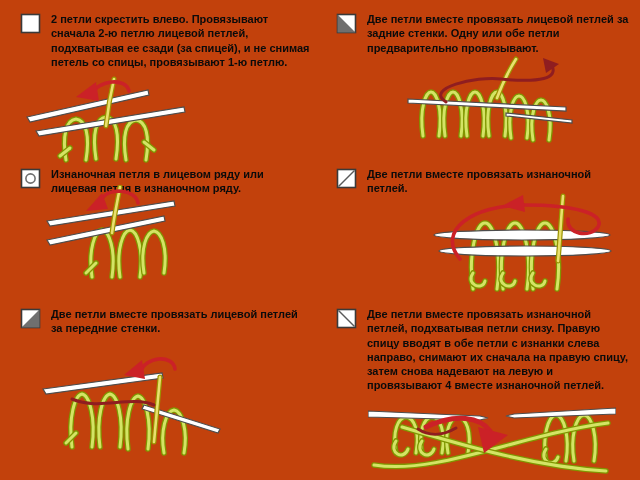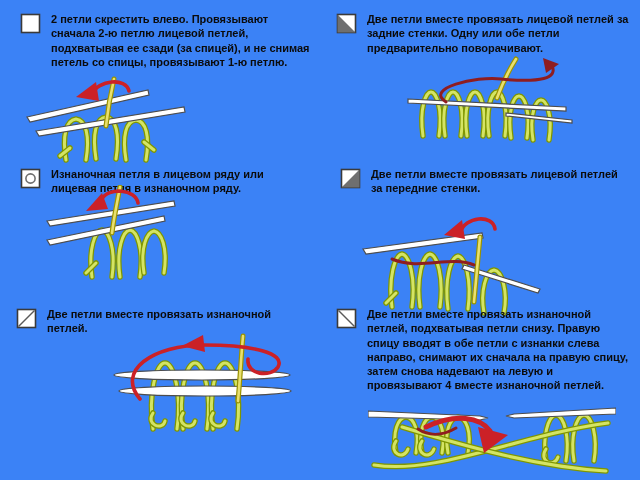--- a/index.html
+++ b/index.html
@@ -1,19 +1,19 @@
 <!DOCTYPE html>
 <html><head>
 <meta charset="utf-8">
 <style>
   html,body{margin:0;padding:0;background:#fff;}
   .page{
     position:relative;
     width:640px;height:480px;
-    background:#3b82f6;
+    background:#c2410c;
     font-family:"Liberation Sans", sans-serif;
     color:#0b0b0b;
     overflow:hidden;
     display:grid;
     grid-template-columns:320px 320px;
     grid-template-rows:155px 140px 185px;
   }
   .cell{position:relative;padding:12px 8px 0 20px;box-sizing:border-box;}
   .cell.right{padding-left:16px;}
   .head{display:flex;align-items:flex-start;gap:10px;}
@@ -75,21 +75,21 @@
   </div>
 
   <div class="cell right">
     <div class="head">
       <span class="sym">
         <svg viewBox="0 0 21 21">
             <rect class="symrect" x="1.5" y="1.5" width="18" height="18"></rect>
             <polygon class="symgray" points="1.5,1.5 1.5,19.5 19.5,19.5"></polygon>
           </svg>
       </span>
-      <p class="txt">Две петли вместе провязать лицевой петлей за задние стенки. Одну или обе петли предварительно поворачивают.</p>
+      <p class="txt">Две петли вместе провязать лицевой петлей за задние стенки. Одну или обе петли предварительно провязывают.</p>
     </div>
     <div class="illus" style="left:86px;top:56px;">
       <svg width="168" height="92" viewBox="0 0 168 92">
         <path class="yo" d="M17,80 C13,52 20,36 25,36 C30,36 37,52 33,80"></path>
           <path class="yi" d="M17,80 C13,52 20,36 25,36 C30,36 37,52 33,80"></path>
         <path class="yo" d="M39,80 C35,52 42,36 47,36 C52,36 59,52 55,80"></path>
           <path class="yi" d="M39,80 C35,52 42,36 47,36 C52,36 59,52 55,80"></path>
         <path class="yo" d="M61,80 C57,52 64,36 69,36 C74,36 81,52 77,80"></path>
           <path class="yi" d="M61,80 C57,52 64,36 69,36 C74,36 81,52 77,80"></path>
         <path class="yo" d="M83,80 C79,52 86,36 91,36 C96,36 103,52 99,80"></path>
@@ -131,53 +131,20 @@
         <polygon class="needle" points="1,36 128,16 129,21 4,41"></polygon>
         <polygon class="needle" points="1,55 118,31 119,36 4,60"></polygon>
         <path class="syo" d="M74,2 C71,18 68,32 66,48"></path>
           <path class="syi" d="M74,2 C71,18 68,32 66,48"></path>
         <path class="arr" d="M92,18 C90,4 62,2 56,14"></path>
         <polygon class="ah" points="40,26 56,8 62,24"></polygon>
       </svg>
     </div>
   </div>
 
-  <div class="cell">
-    <div class="head">
-      <span class="sym">
-        <svg viewBox="0 0 21 21">
-            <rect class="symrect" x="1.5" y="1.5" width="18" height="18"></rect>
-            <polygon class="symgray" points="1.5,19.5 19.5,19.5 19.5,1.5"></polygon>
-          </svg>
-      </span>
-      <p class="txt">Две петли вместе провязать лицевой петлей за передние стенки.</p>
-    </div>
-    <div class="illus" style="left:42px;top:52px;">
-      <svg width="182" height="112" viewBox="0 0 182 112">
-        <path class="yo" d="M30,100 C26,70 33,48 40,47 C47,48 54,70 50,100"></path>
-          <path class="yi" d="M30,100 C26,70 33,48 40,47 C47,48 54,70 50,100"></path>
-        <path class="yo" d="M58,100 C54,70 61,48 68,47 C75,48 82,70 78,100"></path>
-          <path class="yi" d="M58,100 C54,70 61,48 68,47 C75,48 82,70 78,100"></path>
-        <path class="yo" d="M86,102 C82,72 89,50 96,49 C103,50 110,72 106,102"></path>
-          <path class="yi" d="M86,102 C82,72 89,50 96,49 C103,50 110,72 106,102"></path>
-        <path class="yo" d="M122,106 C118,84 124,64 132,63 C140,64 146,84 142,106"></path>
-          <path class="yi" d="M122,106 C118,84 124,64 132,63 C140,64 146,84 142,106"></path>
-        <path class="yo" d="M34,86 L24,96"></path>
-          <path class="yi" d="M34,86 L24,96"></path>
-        <polygon class="needle" points="1,42 120,26 121,31 4,47"></polygon>
-        <polygon class="needle" points="102,58 178,82 176,86 100,62"></polygon>
-        <path class="syo" d="M118,30 C116,52 114,74 112,95"></path>
-          <path class="syi" d="M118,30 C116,52 114,74 112,95"></path>
-        <path class="arrd" d="M30,52 C58,64 88,48 112,58"></path>
-        <path class="arr" d="M98,26 C103,9 131,7 133,22"></path>
-        <polygon class="ah" points="100,13 82,28 103,32"></polygon>
-      </svg>
-    </div>
-  </div>
-
   <div class="cell right">
     <div class="head">
       <span class="sym">
         <svg viewBox="0 0 21 21">
             <rect class="symrect" x="1.5" y="1.5" width="18" height="18"></rect>
             <line class="symline" x1="2.5" y1="18.5" x2="18.5" y2="2.5"></line>
           </svg>
       </span>
       <p class="txt">Две петли вместе провязать изнаночной петлей.</p>
     </div>
@@ -194,20 +161,53 @@
         <path class="yo" d="M73,80 C65,92 83,98 85,88"></path>
           <path class="yi" d="M73,80 C65,92 83,98 85,88"></path>
         <path class="yo" d="M103,80 C95,92 113,98 115,88"></path>
           <path class="yi" d="M103,80 C95,92 113,98 115,88"></path>
         <ellipse class="needle" cx="92" cy="42" rx="88" ry="5"></ellipse>
         <ellipse class="needle" cx="95" cy="58" rx="86" ry="5"></ellipse>
         <path class="syo" d="M133,3 C131,25 130,48 128,68"></path>
           <path class="syi" d="M133,3 C131,25 130,48 128,68"></path>
         <path class="arr" d="M30,66 C6,38 42,12 95,12 C142,12 176,20 168,34 C161,45 136,42 138,26"></path>
         <polygon class="ah" points="93,2 72,13 95,19"></polygon>
+      </svg>
+    </div>
+  </div>
+
+  <div class="cell">
+    <div class="head">
+      <span class="sym">
+        <svg viewBox="0 0 21 21">
+            <rect class="symrect" x="1.5" y="1.5" width="18" height="18"></rect>
+            <polygon class="symgray" points="1.5,19.5 19.5,19.5 19.5,1.5"></polygon>
+          </svg>
+      </span>
+      <p class="txt">Две петли вместе провязать лицевой петлей за передние стенки.</p>
+    </div>
+    <div class="illus" style="left:42px;top:52px;">
+      <svg width="182" height="112" viewBox="0 0 182 112">
+        <path class="yo" d="M30,100 C26,70 33,48 40,47 C47,48 54,70 50,100"></path>
+          <path class="yi" d="M30,100 C26,70 33,48 40,47 C47,48 54,70 50,100"></path>
+        <path class="yo" d="M58,100 C54,70 61,48 68,47 C75,48 82,70 78,100"></path>
+          <path class="yi" d="M58,100 C54,70 61,48 68,47 C75,48 82,70 78,100"></path>
+        <path class="yo" d="M86,102 C82,72 89,50 96,49 C103,50 110,72 106,102"></path>
+          <path class="yi" d="M86,102 C82,72 89,50 96,49 C103,50 110,72 106,102"></path>
+        <path class="yo" d="M122,106 C118,84 124,64 132,63 C140,64 146,84 142,106"></path>
+          <path class="yi" d="M122,106 C118,84 124,64 132,63 C140,64 146,84 142,106"></path>
+        <path class="yo" d="M34,86 L24,96"></path>
+          <path class="yi" d="M34,86 L24,96"></path>
+        <polygon class="needle" points="1,42 120,26 121,31 4,47"></polygon>
+        <polygon class="needle" points="102,58 178,82 176,86 100,62"></polygon>
+        <path class="syo" d="M118,30 C116,52 114,74 112,95"></path>
+          <path class="syi" d="M118,30 C116,52 114,74 112,95"></path>
+        <path class="arrd" d="M30,52 C58,64 88,48 112,58"></path>
+        <path class="arr" d="M98,26 C103,9 131,7 133,22"></path>
+        <polygon class="ah" points="100,13 82,28 103,32"></polygon>
       </svg>
     </div>
   </div>
 
   <div class="cell right">
     <div class="head">
       <span class="sym">
         <svg viewBox="0 0 21 21">
             <rect class="symrect" x="1.5" y="1.5" width="18" height="18"></rect>
             <line class="symline" x1="2.5" y1="2.5" x2="18.5" y2="18.5"></line>

